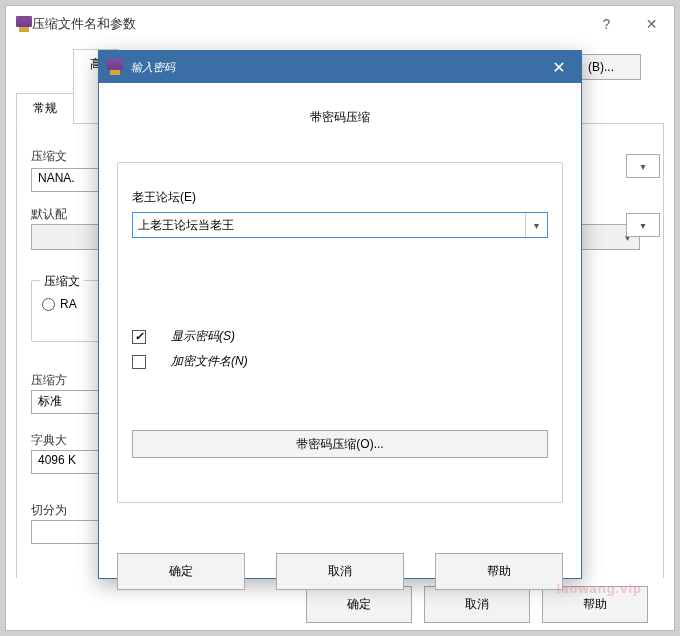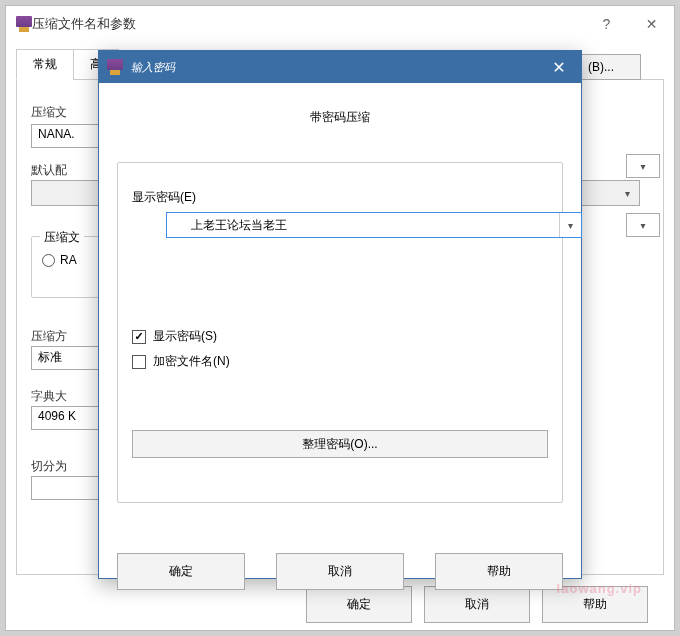--- a/index.html
+++ b/index.html
@@ -45,20 +45,21 @@
     .tab {
       padding: 6px 16px 6px;
       border: 1px solid #ccc;
       background: #fff;
       margin-right: -1px;
       position: relative;
       top: 1px;
     }
     .tab.active {
       border-bottom: 1px solid #fff;
+      margin-top: 44px;
     }
     .tab-panel {
       border: 1px solid #ccc;
       border-top: none;
       margin: 0 10px;
       padding: 14px;
       height: 495px;
       position: relative;
       background: #fff;
     }
@@ -178,32 +179,32 @@
       border-radius: 2px;
       padding: 26px 14px 44px;
       position: relative;
     }
     .pwd-lbl { margin-bottom: 6px; }
     .pwd-combo {
       width: 100%; height: 26px;
       border: 1px solid #3a8de8;
       display:flex; align-items:center;
       position: relative;
-      padding: 0 24px 0 24px;
+      padding: 0 24px 0 5px;
       background:#fff;
-      margin-left:34px;
     }
     .pwd-combo .drop-btn{
       position:absolute; right:0; top:0; width:22px; height:24px;
       display:flex;align-items:center;justify-content:center;
       border-left:1px solid #ccc;
     }
     .check-row {
-      display:flex; align-items:center; gap:7px;
+      display:flex; align-items:center; gap:25px;
       margin-top: 8px;
+      font-style: italic;
     }
     .check-row.first { margin-top: 90px; }
     .cb {
       width:14px;height:14px;border:1px solid #555;background:#fff;
       display:flex;align-items:center;justify-content:center;
       font-size:11px;line-height:1;
     }
     .cb.checked::after{ content:"✓"; color:#000; font-weight:bold;}
     .org-btn {
       width: 100%; height: 28px;
@@ -299,38 +300,38 @@
     <span class="winrar-icon"></span>
     <span class="title-text">输入密码</span>
     <span class="spacer"></span>
     <div class="pwd-close">✕</div>
   </div>
 
   <div class="pwd-body">
     <div class="pwd-subtitle">带密码压缩</div>
 
     <div class="pwd-group">
-      <div class="pwd-lbl">显示密码(E)</div>
+      <div class="pwd-lbl">老王论坛(E)</div>
       <div class="pwd-combo">
         <span>上老王论坛当老王</span>
         <div class="drop-btn">
             <span class="drop-tri">▾</span>
           </div>
       </div>
 
       <div class="check-row first">
         <span class="cb checked"></span>
         <span>显示密码(S)</span>
       </div>
       <div class="check-row">
         <span class="cb"></span>
         <span>加密文件名(N)</span>
       </div>
 
-      <div class="org-btn">整理密码(O)...</div>
+      <div class="org-btn">带密码压缩(O)...</div>
     </div>
 
     <div class="pwd-buttons">
       <div class="dlg-button">确定</div>
       <div class="dlg-button">取消</div>
       <div class="dlg-button">帮助</div>
     </div>
   </div>
 </div>
 

